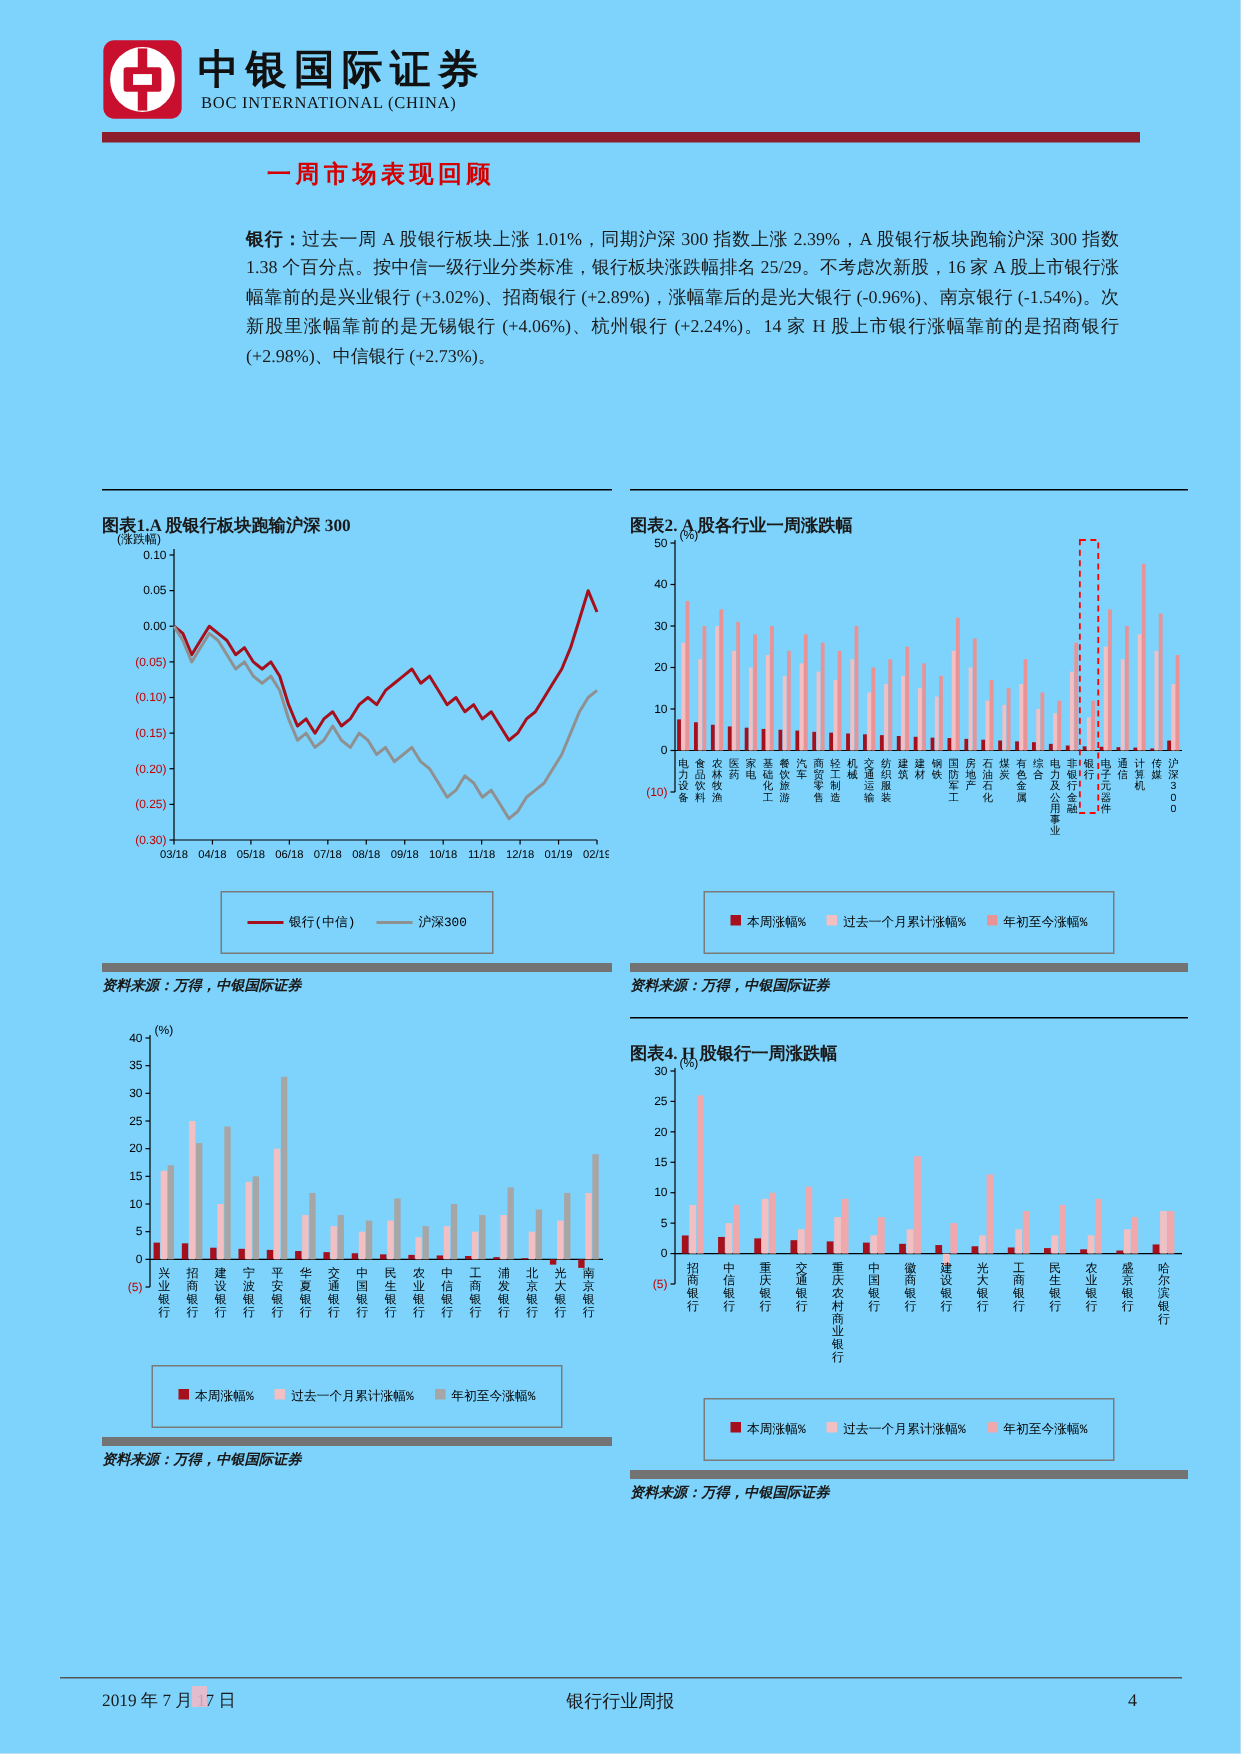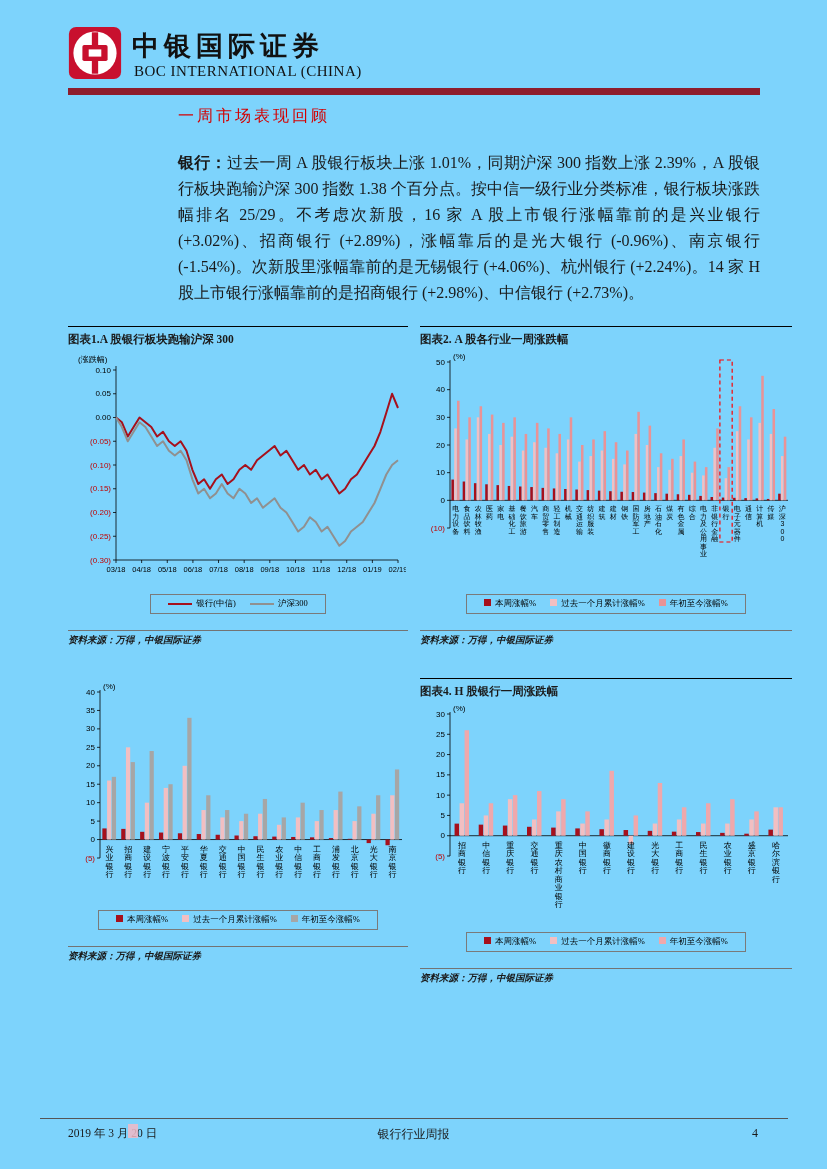--- a/index.html
+++ b/index.html
@@ -1,37 +1,37 @@
 <!DOCTYPE html>
 <html><head>
 <meta charset="utf-8">
 <style>
   *{box-sizing:border-box}
   html,body{margin:0;padding:0;background:#e8e8e8}
   .page{position:relative;width:827px;height:1169px;margin:0 auto;background:#7dd3fc;
         font-family:"Liberation Serif",serif;color:#1a1a1a;overflow:hidden}
   .hdr-logo{position:absolute;left:68px;top:26px;width:54px;height:54px}
   .hdr-cn{position:absolute;left:132px;top:28px;font-size:27px;font-weight:bold;letter-spacing:5px;color:#111}
-  .hdr-en{position:absolute;left:134px;top:63px;font-size:15px;letter-spacing:.5px;color:#111}
+  .hdr-en{position:absolute;left:134px;top:63px;font-size:11px;letter-spacing:.5px;color:#111}
   .hdr-bar{position:absolute;left:68px;top:88px;width:692px;height:7px}
-  .sec-title{position:absolute;left:178px;top:106px;font-size:16px;font-weight:normal;letter-spacing:3px}
-  .para{position:absolute;left:178px;width:582px;font-size:16px;line-height:1.62;text-align:justify}
+  .sec-title{position:absolute;left:178px;top:106px;font-size:16px;font-weight:bold;letter-spacing:3px}
+  .para{position:absolute;left:164px;width:582px;font-size:12px;line-height:1.62;text-align:justify}
   #para1{top:150px}
   #para2{top:262px}
   .figure{position:absolute}
-  .fig-title{border-top:1.6px solid #000;padding-top:5px;font-size:11.5px;font-weight:bold;height:22px;white-space:nowrap}
+  .fig-title{border-top:1.6px solid #000;padding-top:16px;font-size:11.5px;font-weight:bold;height:22px;white-space:nowrap}
   .chart{position:relative}
   .chart svg{display:block;margin:0 auto}
   .chart svg text{font-family:"Liberation Sans",sans-serif}
-  .legend{display:table;margin:2px auto 16px;border:1px solid #7a7a7a;padding:3px 10px;
-          font-size:8.5px;font-family:Liberation Serif, serif;white-space:nowrap;color:#000}
+  .legend{display:table;margin:2px auto 6px;border:1px solid #7a7a7a;padding:14px 10px;
+          font-size:8.5px;font-family:Liberation Mono, monospace;white-space:nowrap;color:#000}
   .lg-item{display:inline-block;margin:0 7px}
   .sw-box{display:inline-block;width:7px;height:7px;margin-right:4px}
   .sw-line{display:inline-block;width:24px;height:2.5px;margin-right:4px;vertical-align:middle}
-  .fig-source{border-top:1px solid #737373;padding-top:3px;font-size:9.5px;font-style:italic;font-weight:bold}
+  .fig-source{border-top:6px solid #737373;padding-top:3px;font-size:9.5px;font-style:italic;font-weight:bold}
   .footer-line{position:absolute;left:40px;top:1118px;width:748px;border-top:1px solid #555}
   .ft-date{position:absolute;left:68px;top:1126px;font-size:11.5px}
   .ft-mark{position:absolute;left:128px;top:1124px;width:10px;height:14px;background:#f2b8c6;opacity:.85}
   .ft-title{position:absolute;left:0;top:1126px;width:827px;text-align:center;font-size:12px}
   .ft-page{position:absolute;left:752px;top:1126px;font-size:12px}
   #fig1{left:68px;top:326px;width:340px}
   #fig2{left:420px;top:326px;width:372px}
   #fig3{left:68px;top:678px;width:340px}
   #fig4{left:420px;top:678px;width:372px}
 </style>
@@ -453,18 +453,18 @@
         <div class="legend">
           <span class="lg-item"><span class="sw-box" style="background: rgb(166, 16, 28);"></span><span>本周涨幅%</span></span>
           <span class="lg-item"><span class="sw-box" style="background: rgb(242, 191, 194);"></span><span>过去一个月累计涨幅%</span></span>
           <span class="lg-item"><span class="sw-box" style="background: rgb(239, 168, 172);"></span><span>年初至今涨幅%</span></span>
         </div>
       </div>
     <div class="fig-source">资料来源：万得，中银国际证券</div>
   </div>
 
   <div class="footer-line"></div>
-  <div class="ft-date">2019 年 3 月 20 日</div>
+  <div class="ft-date">2019 年 7 月 17 日</div>
   <div class="ft-mark"></div>
   <div class="ft-title">银行行业周报</div>
   <div class="ft-page">4</div>
 
 </div>
 
 </body></html>

